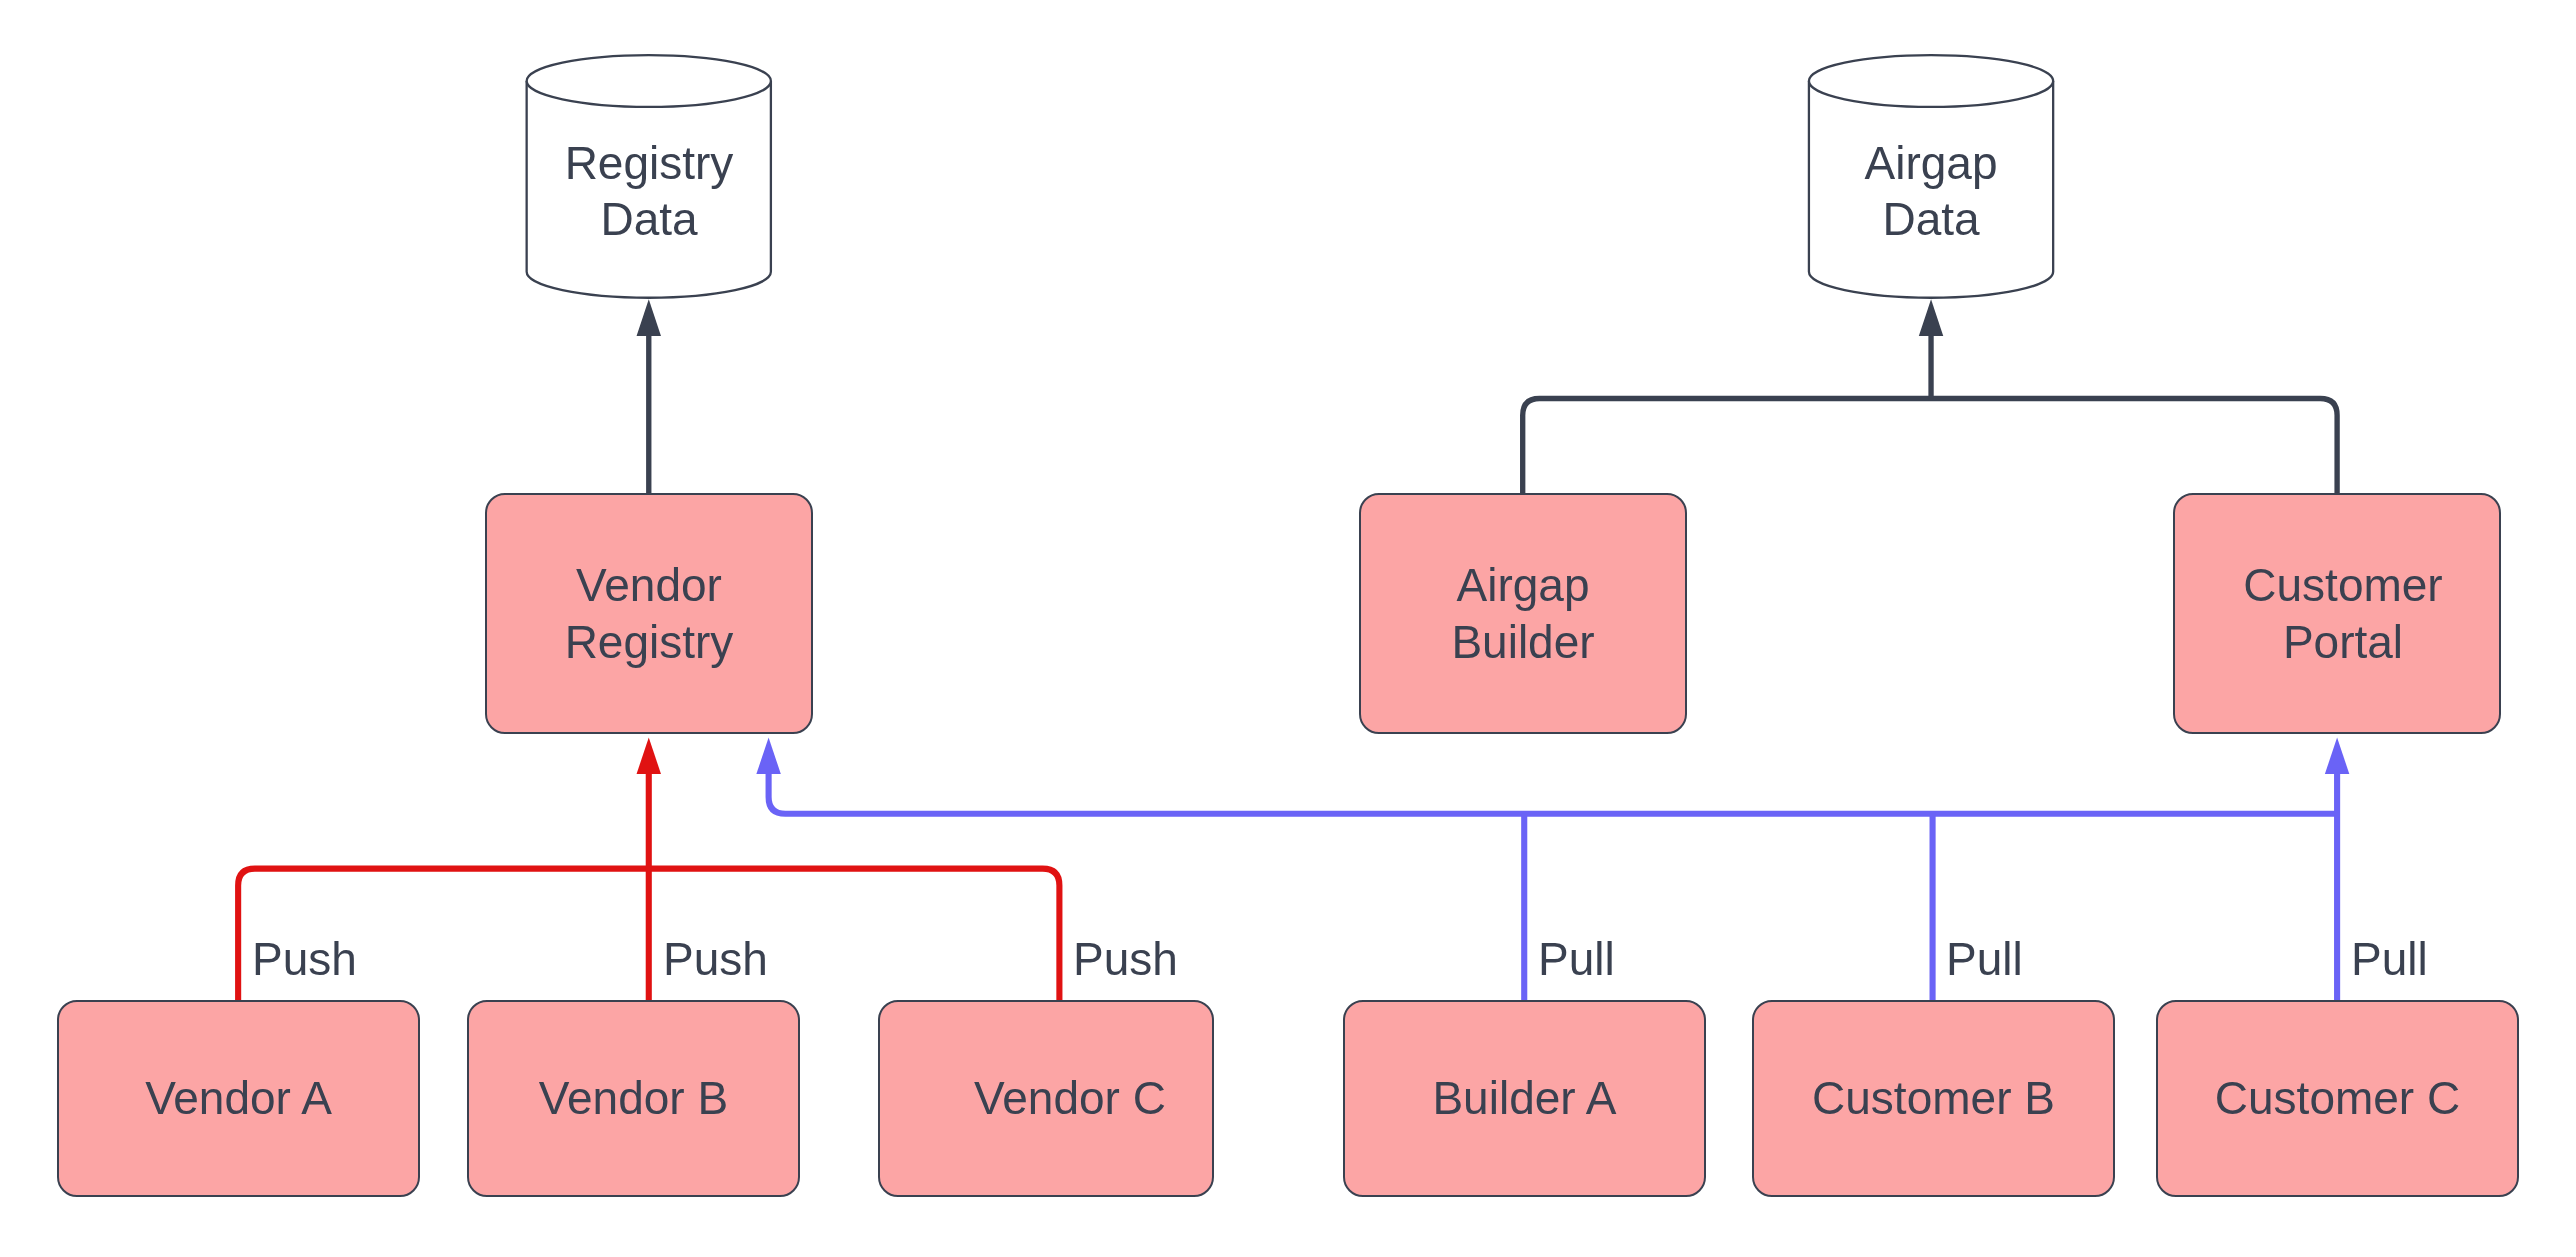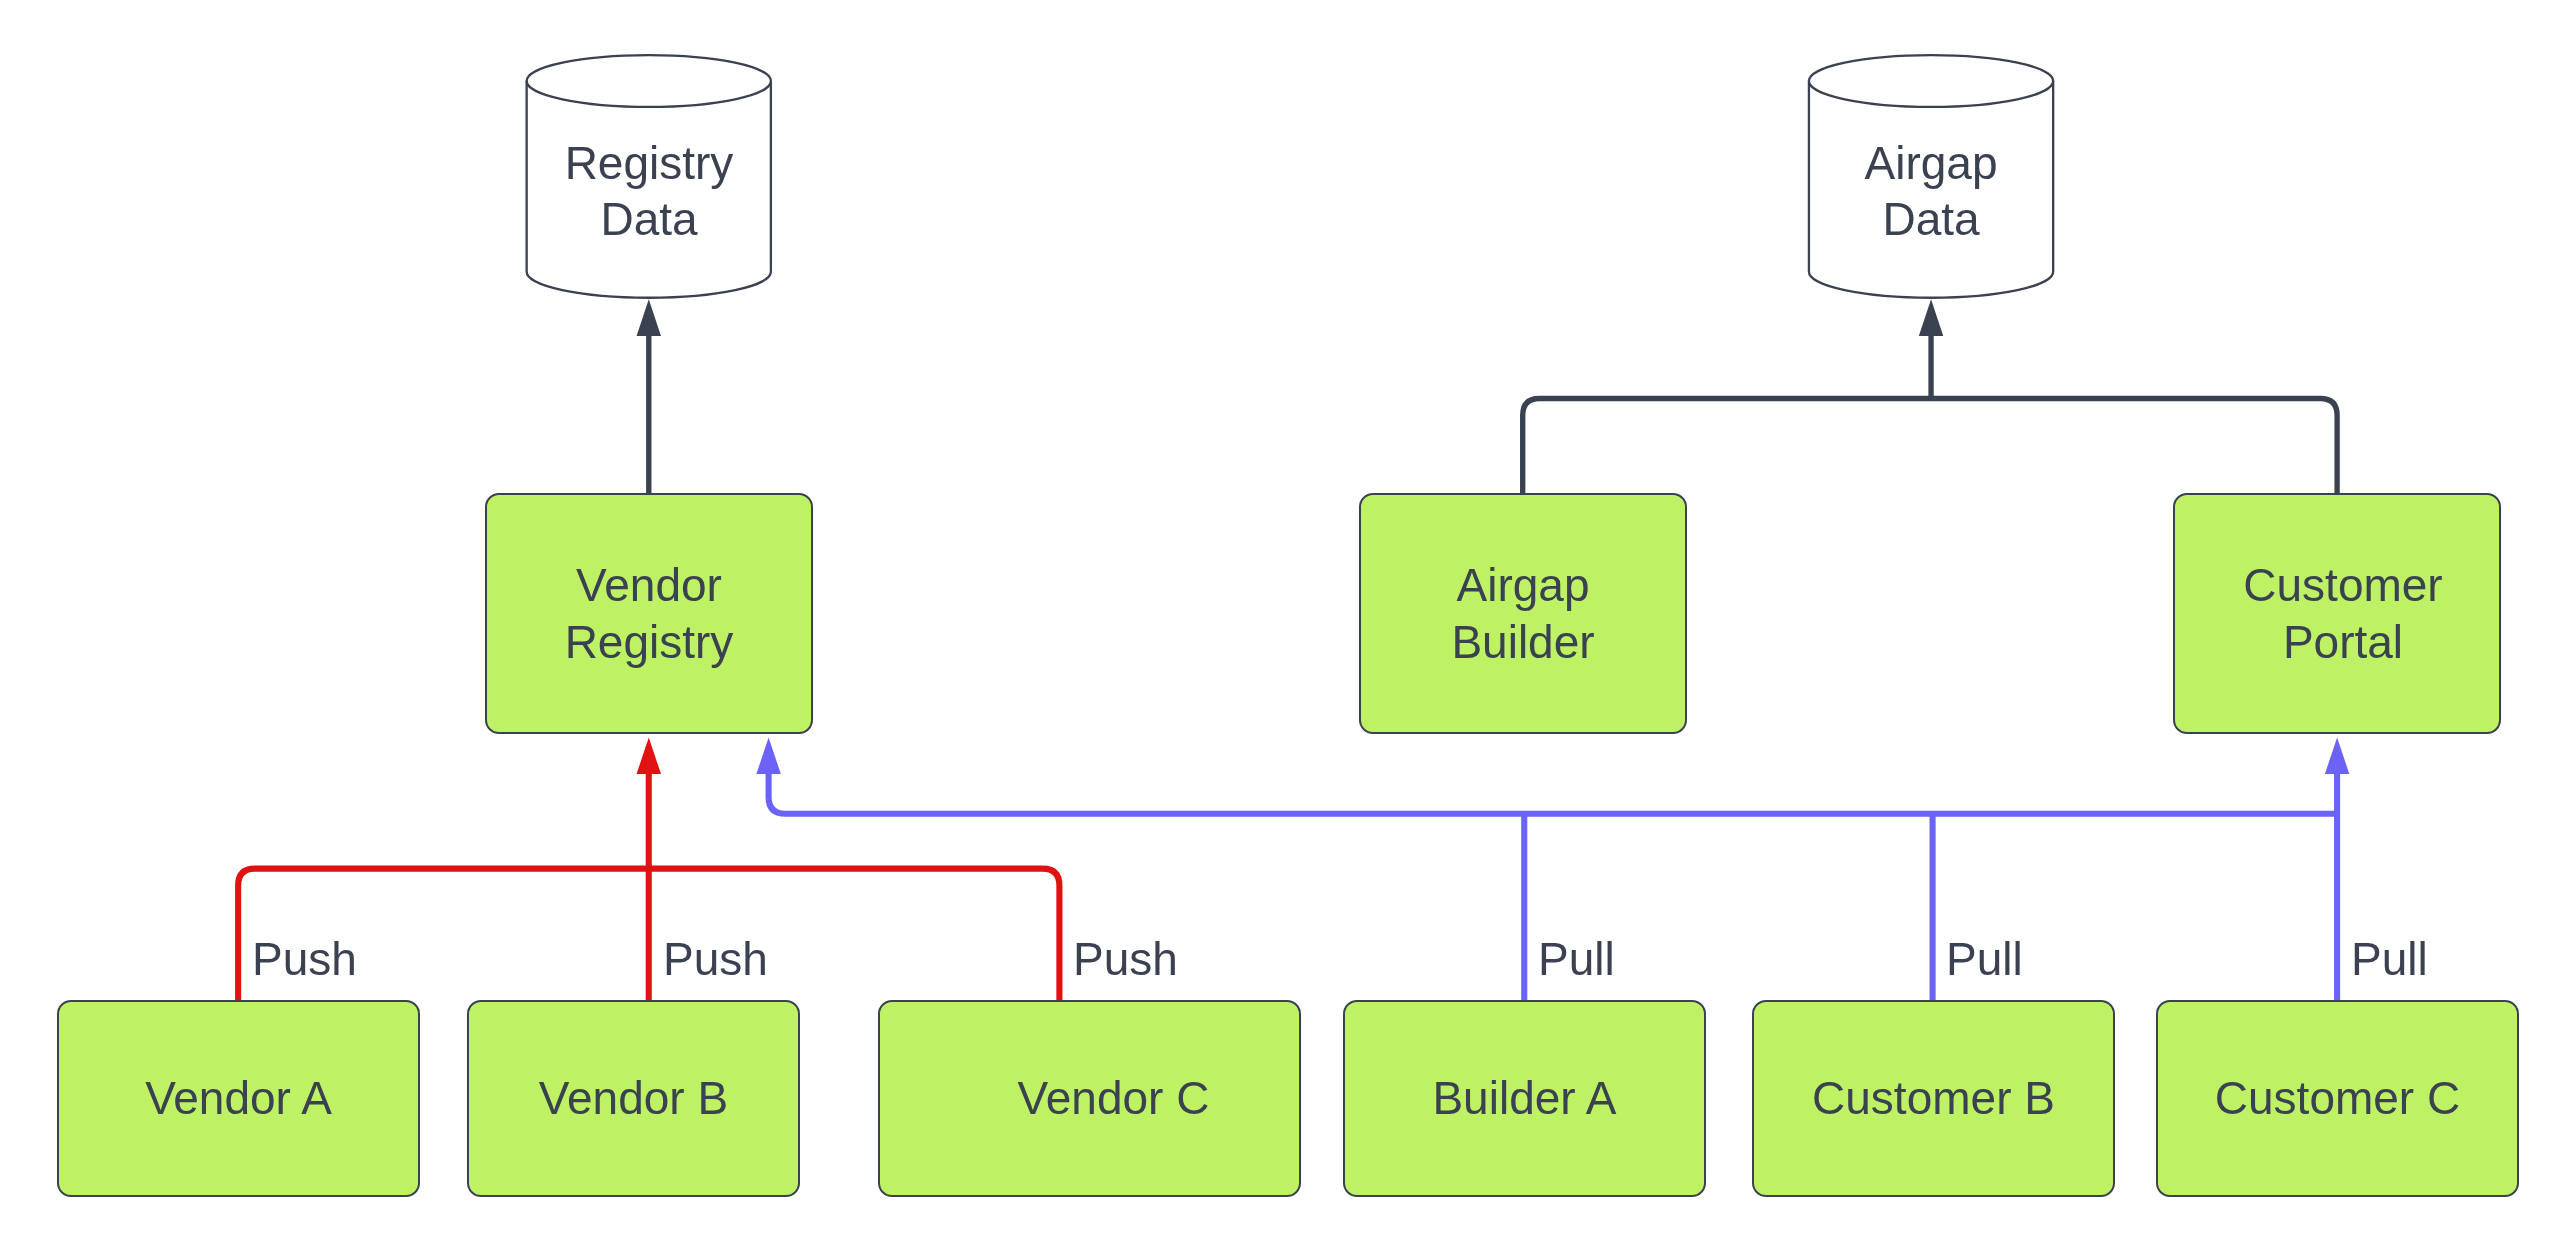--- a/index.html
+++ b/index.html
@@ -11,22 +11,22 @@
     font-family: "Liberation Sans", sans-serif;
     color: #3a4150;
     overflow: hidden;
     text-decoration: underline;
   }
   .edges { position: absolute; left: 0; top: 0; }
   .node {
     position: absolute;
     box-sizing: border-box;
     border: 2.3px solid #3a4150;
-    border-radius: 14px;
-    background: #bef264;
+    border-radius: 20px;
+    background: #fca5a5;
     display: flex;
     align-items: center;
     justify-content: center;
     text-align: center;
     font-size: 46px;
     line-height: 1.22;
   }
   .node .lbl { display: block; max-width: 252px; }
   .node.wide .lbl { max-width: 351px; }
   .cyl-label {
@@ -45,21 +45,21 @@
     line-height: 49px;
     white-space: nowrap;
   }
   
   .n-vendor-registry { left: 485px;  top: 493px; width: 328px; height: 241px; }
   .n-airgap-builder  { left: 1359px; top: 493px; width: 328px; height: 241px; }
   .n-customer-portal { left: 2173px; top: 493px; width: 328px; height: 241px; padding-left: 12px; }
   
   .n-vendor-a   { left: 57px;   top: 1000px; width: 363px; height: 197px; }
   .n-vendor-b   { left: 467px;  top: 1000px; width: 333px; height: 197px; }
-  .n-vendor-c   { left: 878px; top: 1000px; width: 423px; height: 197px; padding-left: 48px; }
+  .n-vendor-c   { left: 878px; top: 1000px; width: 336px; height: 197px; padding-left: 48px; }
   .n-customer-a { left: 1343px; top: 1000px; width: 363px; height: 197px; }
   .n-customer-b { left: 1752px; top: 1000px; width: 363px; height: 197px; }
   .n-customer-c { left: 2156px; top: 1000px; width: 363px; height: 197px; }
   
   .l-registry-data { left: 550px;  top: 92px; width: 198px; height: 198px; }
   .l-airgap-data   { left: 1832px; top: 92px; width: 198px; height: 198px; }
   
   .el-push-a { left: 252px;  top: 935px; }
   .el-push-b { left: 663px;  top: 935px; }
   .el-push-c { left: 1073px; top: 935px; }

